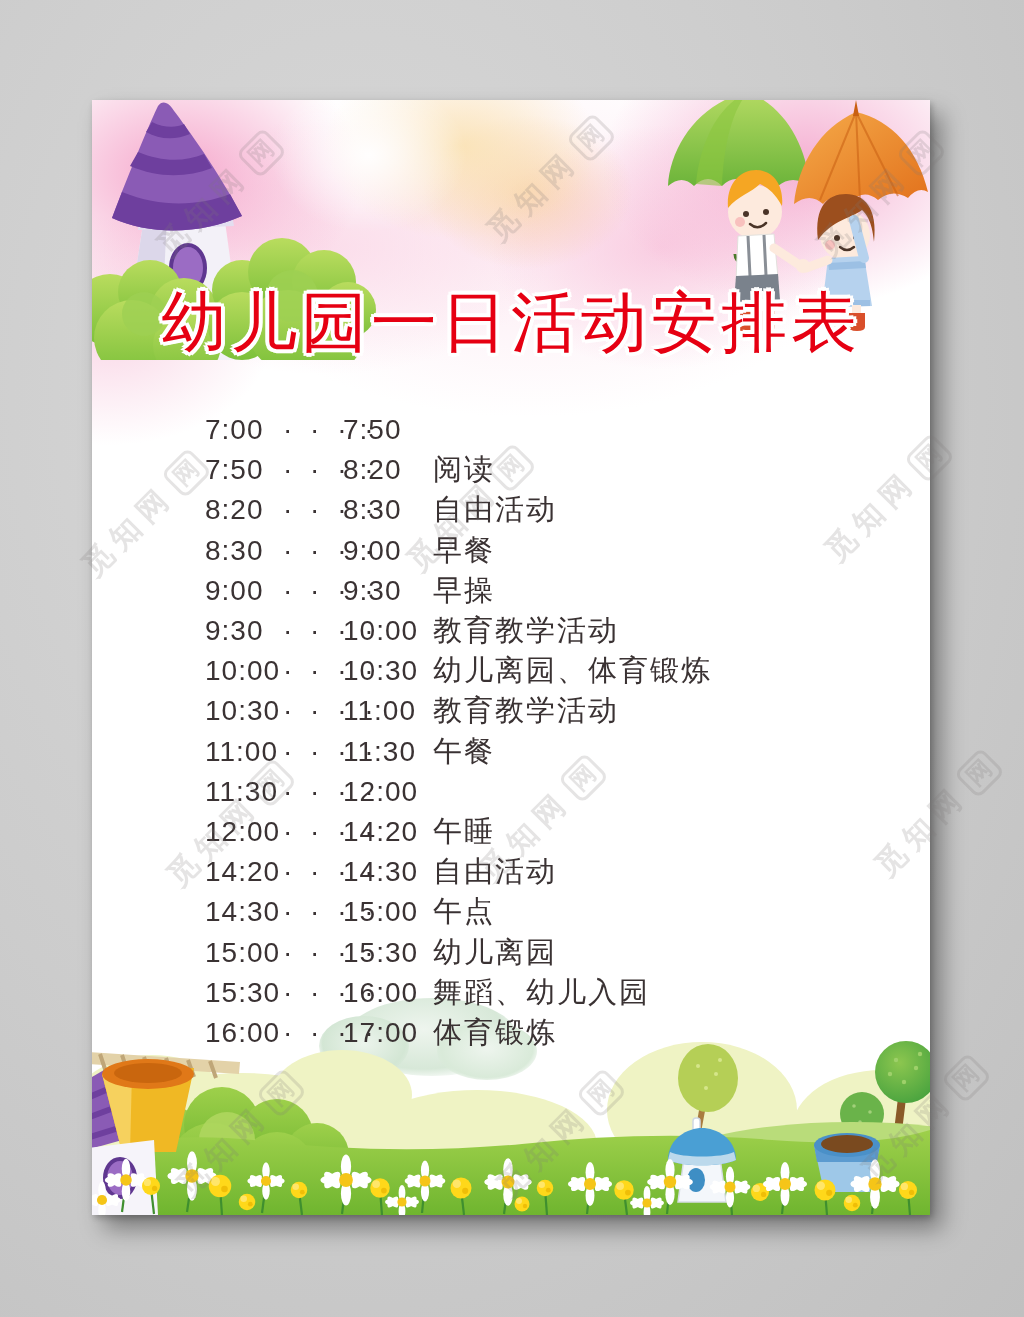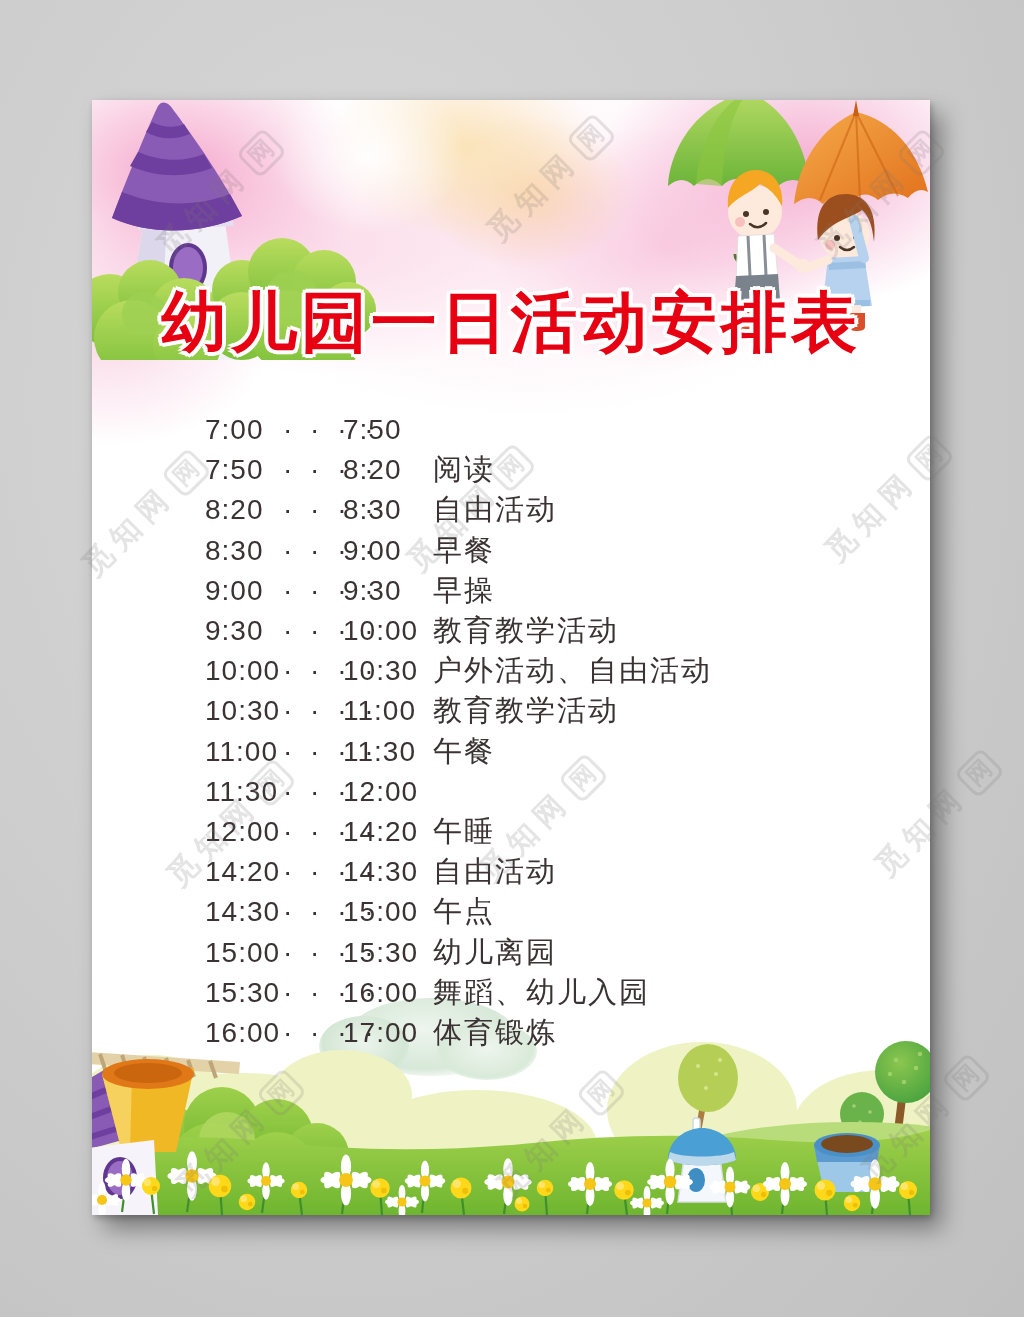--- a/index.html
+++ b/index.html
@@ -28,21 +28,21 @@
       radial-gradient(ellipse 280px 200px at 85% 14%, rgba(243,162,202,.85), rgba(243,162,202,0) 72%),
       radial-gradient(ellipse 240px 170px at 68% 32%, rgba(247,185,214,.65), rgba(247,185,214,0) 72%),
       radial-gradient(ellipse 230px 160px at 2% 50%, rgba(246,188,214,.6), rgba(246,188,214,0) 72%),
       radial-gradient(ellipse 300px 170px at 28% 32%, rgba(250,210,228,.7), rgba(250,210,228,0) 75%),
       radial-gradient(ellipse 420px 230px at 52% 30%, rgba(251,218,232,.55), rgba(251,218,232,0) 78%);
   }
 
   
   .poster-title{
     position:absolute;left:0;top:178px;width:838px;text-align:center;
-    font-size:66px;font-weight:bold;letter-spacing:4px;color:#e60012;white-space:nowrap;
+    font-size:66px;font-weight:normal;letter-spacing:4px;color:#e60012;white-space:nowrap;
     text-shadow:
       -3px -3px 0 #fff, 3px -3px 0 #fff, -3px 3px 0 #fff, 3px 3px 0 #fff,
       0 -4px 0 #fff, 0 4px 0 #fff, -4px 0 0 #fff, 4px 0 0 #fff;
   }
 
   
   .schedule{position:absolute;left:113px;top:310px;width:700px;color:#3a3233;}
   .sched-row{display:flex;align-items:center;height:40.2px;white-space:nowrap;}
   .t-start{width:78px;font-size:28px;letter-spacing:1px;}
   .t-dots{width:60px;font-size:28px;letter-spacing:5px;text-align:left;}
@@ -228,21 +228,21 @@
         <div class="sched-row">
           <span class="t-start">9:30</span>
           <span class="t-dots">· · · ·</span>
           <span class="t-end">10:00</span>
           <span class="t-act">教育教学活动</span>
         </div>
         <div class="sched-row">
           <span class="t-start">10:00</span>
           <span class="t-dots">· · · ·</span>
           <span class="t-end">10:30</span>
-          <span class="t-act">户外活动、自由活动</span>
+          <span class="t-act">幼儿离园、体育锻炼</span>
         </div>
         <div class="sched-row">
           <span class="t-start">10:30</span>
           <span class="t-dots">· · · ·</span>
           <span class="t-end">11:00</span>
           <span class="t-act">教育教学活动</span>
         </div>
         <div class="sched-row">
           <span class="t-start">11:00</span>
           <span class="t-dots">· · · ·</span>

